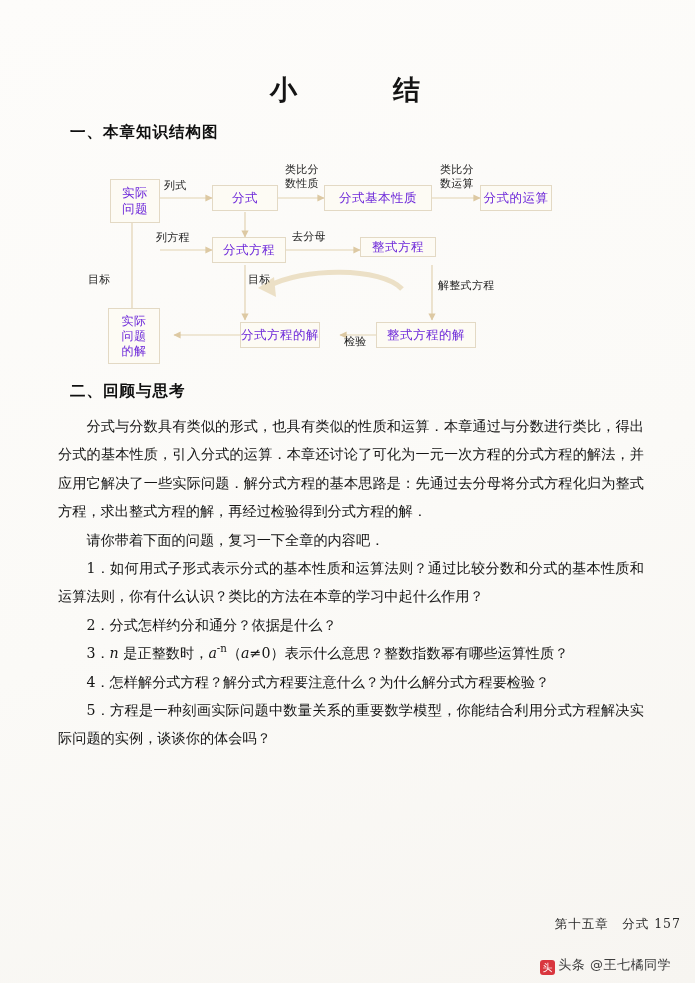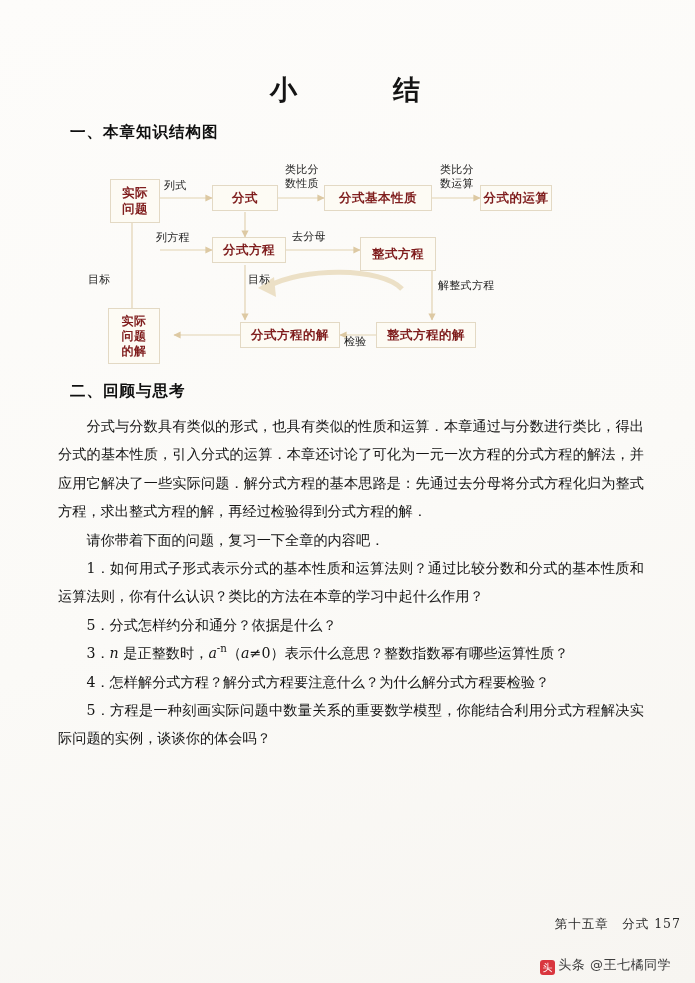--- a/index.html
+++ b/index.html
@@ -50,30 +50,29 @@
   .diagram {
     position: relative;
     width: 600px;
     height: 212px;
     margin-top: 12px;
   }
   .node {
     position: absolute;
     border: 1px solid #e3d9c4;
     background: #fdfbf4;
-    color: #7f1d1d;
+    color: #6d28d9;
     font-size: 12.5px;
     display: flex;
     align-items: center;
     justify-content: center;
     text-align: center;
     line-height: 1.25;
     box-sizing: border-box;
     letter-spacing: 0.5px;
-    font-weight: bold;
   }
   .edge-label {
     position: absolute;
     font-size: 11px;
     color: #1b1b1b;
     line-height: 1.25;
     text-align: left;
     letter-spacing: 0.3px;
   }
   .diagram svg {
@@ -180,44 +179,44 @@
         <path d="M350,134 C330,112 250,112 215,132" stroke="#ece0c6" stroke-width="5" fill="none"></path>
         <path d="M222,122 L206,133 L224,142 z" fill="#ece0c6"></path>
       </svg>
 
       <div class="node" style="left:58px; top:24px; width:50px; height:44px;">实际<br>问题</div>
       <div class="node" style="left:160px; top:30px; width:66px; height:26px;">分式</div>
       <div class="node" style="left:272px; top:30px; width:108px; height:26px;">分式基本性质</div>
       <div class="node" style="left:428px; top:30px; width:72px; height:26px;">分式的运算</div>
 
       <div class="node" style="left:160px; top:82px; width:74px; height:26px;">分式方程</div>
-      <div class="node" style="left:308px; top:82px; width:76px; height:34px;">整式方程</div>
+      <div class="node" style="left:308px; top:82px; width:76px; height:20px;">整式方程</div>
 
       <div class="node" style="left:56px; top:153px; width:52px; height:56px; font-size:12px;">实际<br>问题<br>的解</div>
-      <div class="node" style="left:188px; top:167px; width:100px; height:26px;">分式方程的解</div>
+      <div class="node" style="left:188px; top:167px; width:80px; height:26px;">分式方程的解</div>
       <div class="node" style="left:324px; top:167px; width:100px; height:26px;">整式方程的解</div>
 
       <div class="edge-label" style="left:112px; top:24px; width:44px;">列式</div>
       <div class="edge-label" style="left:233px; top:8px; width:46px;">类比分<br>数性质</div>
       <div class="edge-label" style="left:388px; top:8px; width:46px;">类比分<br>数运算</div>
       <div class="edge-label" style="left:104px; top:76px; width:56px;">列方程</div>
       <div class="edge-label" style="left:240px; top:76px; width:62px;font-family:Liberation Mono, monospace;">去分母</div>
       <div class="edge-label" style="left:36px; top:118px; width:40px;">目标</div>
       <div class="edge-label" style="left:196px; top:118px; width:40px;">目标</div>
       <div class="edge-label" style="left:386px; top:124px; width:88px; text-align:left;">解整式方程</div>
       <div class="edge-label" style="left:292px; top:180px; width:34px;">检验</div>
     </div>
 
     <div class="section-head">二、回顾与思考</div>
 
     <div class="body-text">
       <p>分式与分数具有类似的形式，也具有类似的性质和运算．本章通过与分数进行类比，得出分式的基本性质，引入分式的运算．本章还讨论了可化为一元一次方程的分式方程的解法，并应用它解决了一些实际问题．解分式方程的基本思路是：先通过去分母将分式方程化归为整式方程，求出整式方程的解，再经过检验得到分式方程的解．</p>
       <p>请你带着下面的问题，复习一下全章的内容吧．</p>
       <p>1．如何用式子形式表示分式的基本性质和运算法则？通过比较分数和分式的基本性质和运算法则，你有什么认识？类比的方法在本章的学习中起什么作用？</p>
-      <p>5．分式怎样约分和通分？依据是什么？</p>
+      <p>2．分式怎样约分和通分？依据是什么？</p>
       <p>3．<span class="ital">n</span> 是正整数时，<span class="ital">a</span><span class="sup">-n</span>（<span class="ital">a</span>≠0）表示什么意思？整数指数幂有哪些运算性质？</p>
       <p>4．怎样解分式方程？解分式方程要注意什么？为什么解分式方程要检验？</p>
       <p>5．方程是一种刻画实际问题中数量关系的重要数学模型，你能结合利用分式方程解决实际问题的实例，谈谈你的体会吗？</p>
     </div>
 
   </div>
 
   <div class="footer">第十五章　分式  157</div>
 
   <div class="watermark">

